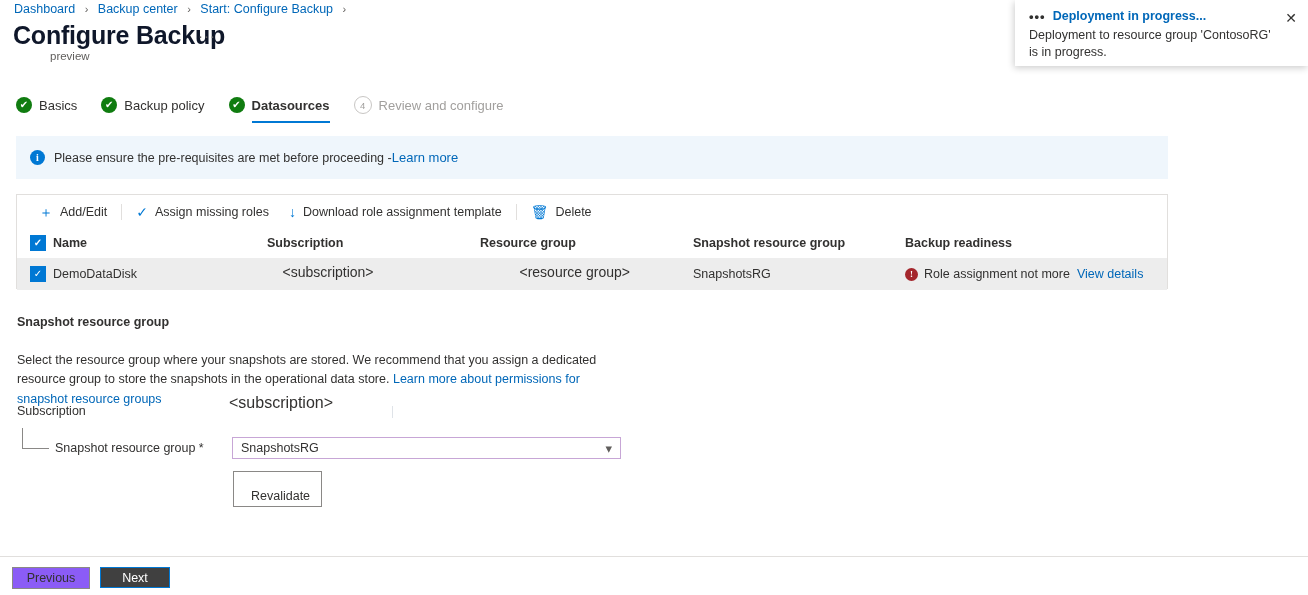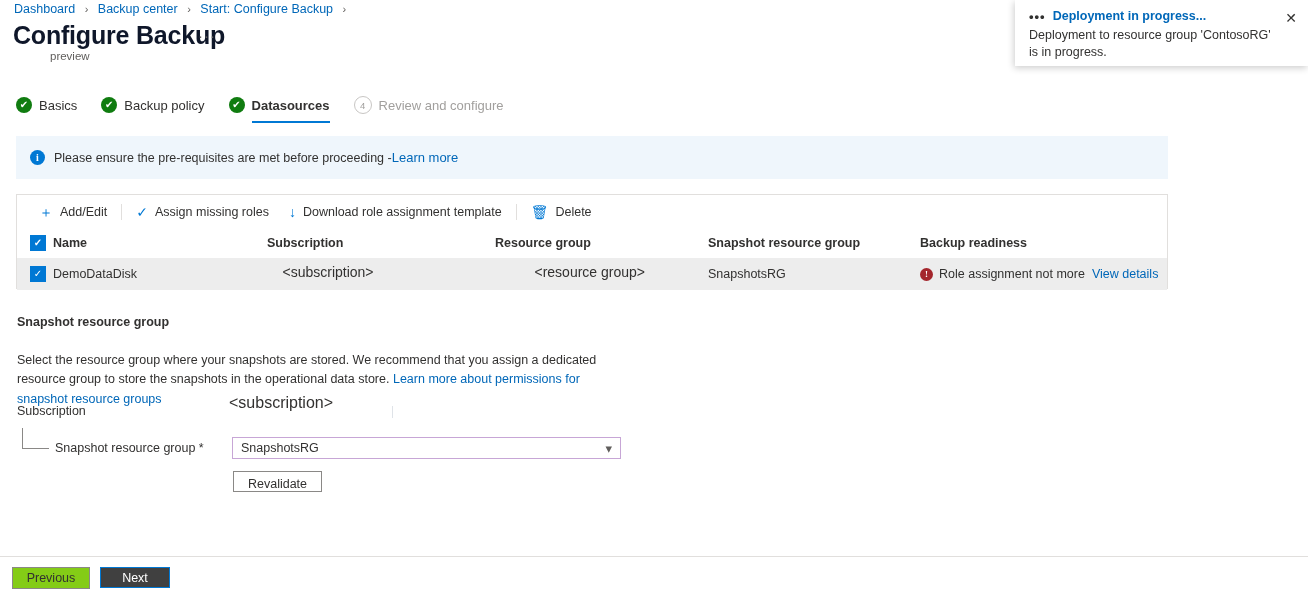--- a/index.html
+++ b/index.html
@@ -198,21 +198,21 @@
   .data-row {
     background: #ededed;
     font-size: 12.5px;
     color: #323130;
     height: 32px;
   }
   .cell { padding-left: 0; overflow: hidden; white-space: nowrap; }
   .c-chk  { width: 36px; flex: none; display:flex; align-items:center; padding-left: 13px; box-sizing: border-box;}
   .c-name { width: 214px; flex: none; }
   .c-sub  { width: 213px; flex: none; }
-  .c-rg   { width: 213px; flex: none; margin-left: 15px; }
+  .c-rg   { width: 213px; flex: none; }
   .c-srg  { width: 212px; flex: none; }
   .c-ready{ flex: 1; display: flex; align-items: center; }
 
   .chk {
     width: 16px; height: 16px;
     background: #0078d4;
     border: 1px solid #0078d4;
     box-sizing: border-box;
     display: inline-flex;
     align-items: center;
@@ -340,40 +340,40 @@
     left: 233px;
     top: 471px;
     width: 89px;
     height: 21px;
     border: 1px solid #8a8886;
     background: #ffffff;
     font-size: 12.5px;
     color: #323130;
     cursor: pointer;
     font-family: "Liberation Sans", sans-serif;
-    padding: 5px;
+    padding: 17px;
   }
 
   
   .footer-sep {
     position: absolute;
     left: 0;
     top: 556px;
     width: 1308px;
     height: 1px;
     background: #e1dfdd;
   }
   .btn-prev {
     position: absolute;
     left: 12px;
     top: 567px;
     width: 78px;
     height: 22px;
     border: 1px solid #8a8886;
-    background: #84cc16;
+    background: #8b5cf6;
     color: #323130;
     font-size: 12.5px;
     cursor: pointer;
     font-family: "Liberation Sans", sans-serif;
     padding: 0;
   }
   .btn-next {
     position: absolute;
     left: 100px;
     top: 567px;

